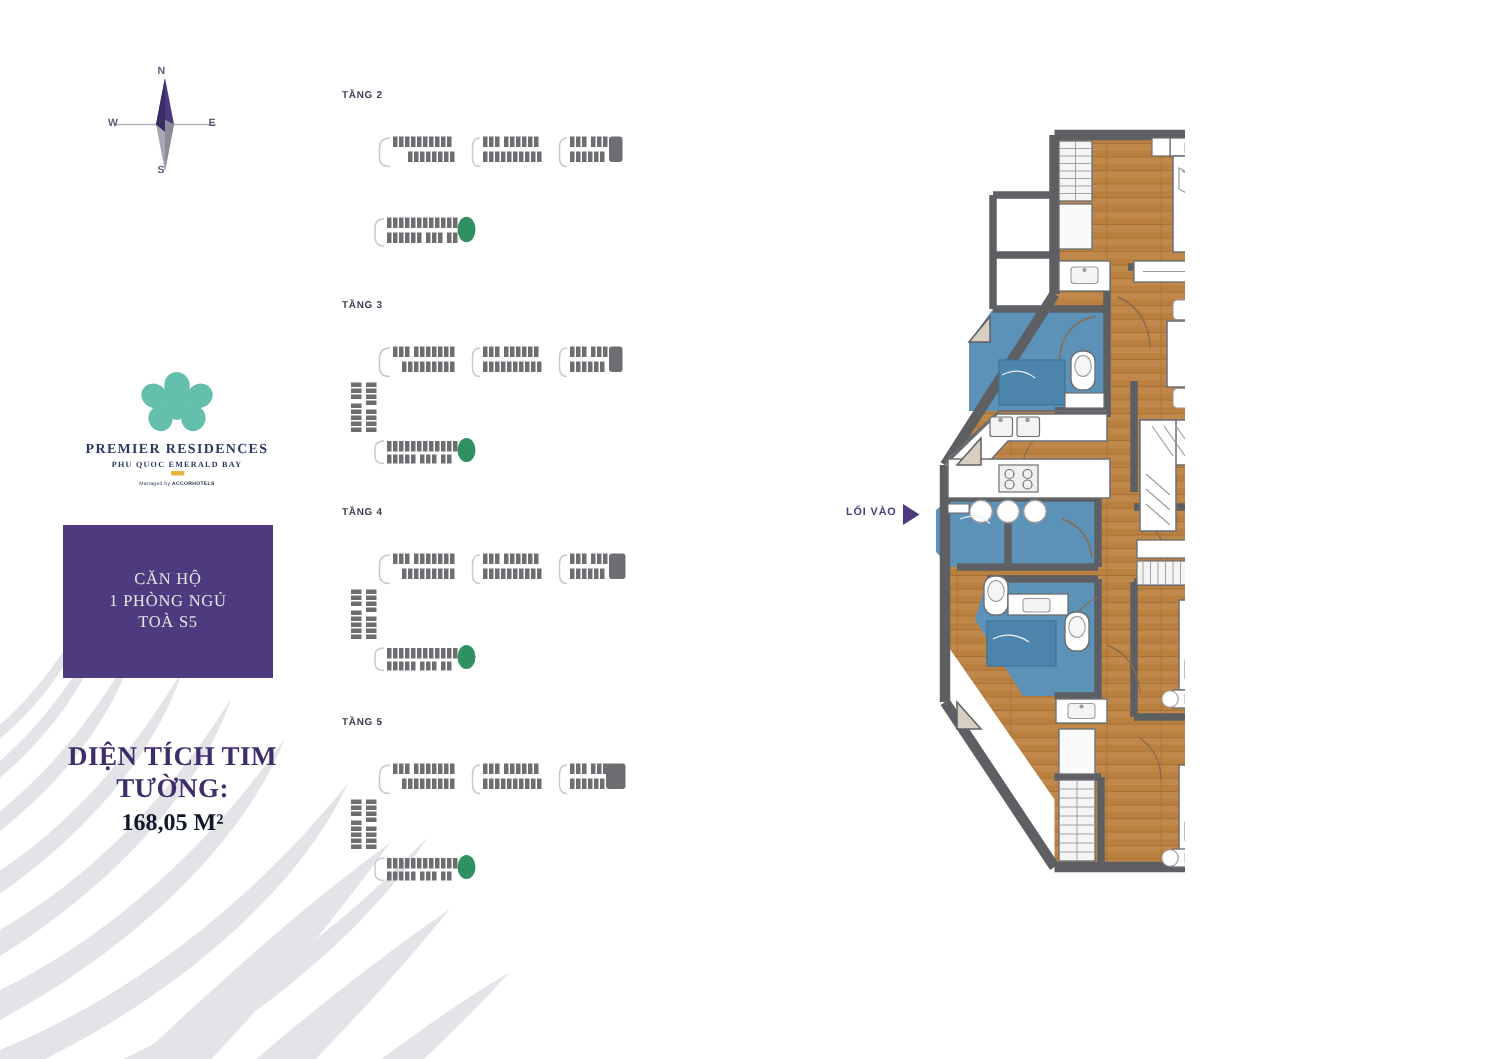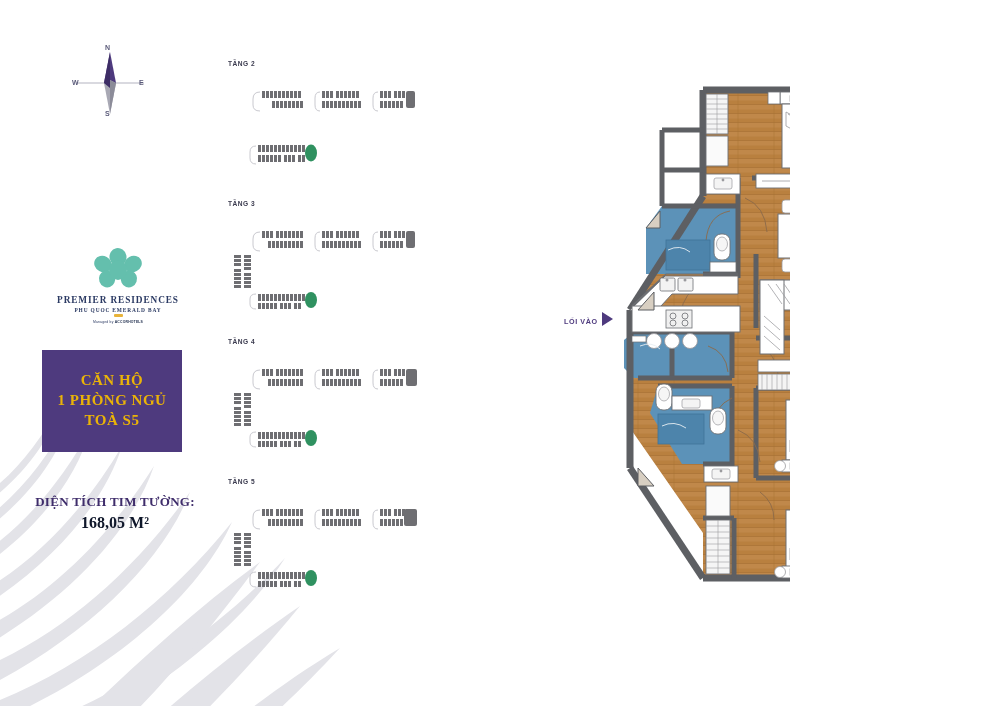--- a/index.html
+++ b/index.html
@@ -28,36 +28,36 @@
   .brand .leaf{width:52px;height:44px;margin:0 auto 3px;display:block;}
   .brand .b1{font-family:"Liberation Serif",serif;font-size:9.3px;letter-spacing:.9px;color:#2b3a63;font-weight:bold;line-height:1.15;}
   .brand .b2{font-family:"Liberation Serif",serif;font-size:5.4px;letter-spacing:.85px;color:#2b3a63;font-weight:bold;margin-top:1.5px;}
   .brand .b3{font-family:"Liberation Sans",sans-serif;font-size:3.4px;letter-spacing:.2px;color:#2b3a63;margin-top:3px;}
   .brand .b3 b{color:#1b2a4a;}
   .brand .accent{display:block;width:9px;height:3px;background:#e8b33a;margin:1px auto 0;border-radius:1px;}
 
   
   .titlebox{position:absolute;left:42px;top:350px;width:140px;height:102px;background:#4e3a7e;z-index:4;
             display:flex;flex-direction:column;align-items:center;justify-content:center;}
-  .titlebox .t{color:#eab308;font-family:"Liberation Serif",serif;font-size:15px;font-weight:bold;
+  .titlebox .t{color:#e5e5e5;font-family:"Liberation Serif",serif;font-size:11px;font-weight:normal;
                letter-spacing:.5px;line-height:1.33;text-align:center;}
 
   
   .areablk{position:absolute;left:20px;top:494px;width:190px;text-align:center;z-index:4;}
-  .areablk .a1{font-family:"Liberation Serif",serif;font-size:13px;font-weight:bold;color:#3f2d6b;letter-spacing:.3px;}
+  .areablk .a1{font-family:"Liberation Serif",serif;font-size:18px;font-weight:bold;color:#3f2d6b;letter-spacing:.3px;}
   .areablk .a2{font-family:"Liberation Serif",serif;font-size:16px;font-weight:bold;color:#0f172a;margin-top:4px;}
 
   
   .keyplans{position:absolute;left:228px;top:60px;width:220px;height:560px;z-index:3;}
   .kp{position:absolute;left:0;width:210px;}
   .kp .kplabel{font-family:"Liberation Sans",sans-serif;font-size:6.6px;font-weight:bold;color:#3b3b4f;letter-spacing:.5px;}
   .kp svg{display:block;margin-top:3px;}
 
   
-  .entrance{position:absolute;left:564px;top:312px;z-index:6;display:flex;align-items:flex-end;gap:4px;}
+  .entrance{position:absolute;left:564px;top:336px;z-index:6;display:flex;align-items:flex-start;gap:4px;}
   .entrance .etxt{font-family:"Liberation Sans",sans-serif;font-size:7.2px;font-weight:bold;color:#4e3a7e;letter-spacing:.6px;}
   .entrance .etri{width:0;height:0;border-left:11px solid #4e3a7e;border-top:7px solid transparent;border-bottom:7px solid transparent;}
 
   
   .plan{position:absolute;left:610px;top:78px;width:380px;height:540px;z-index:2;}
 </style>
 </head>
 <body>
 <div id="root">
 

